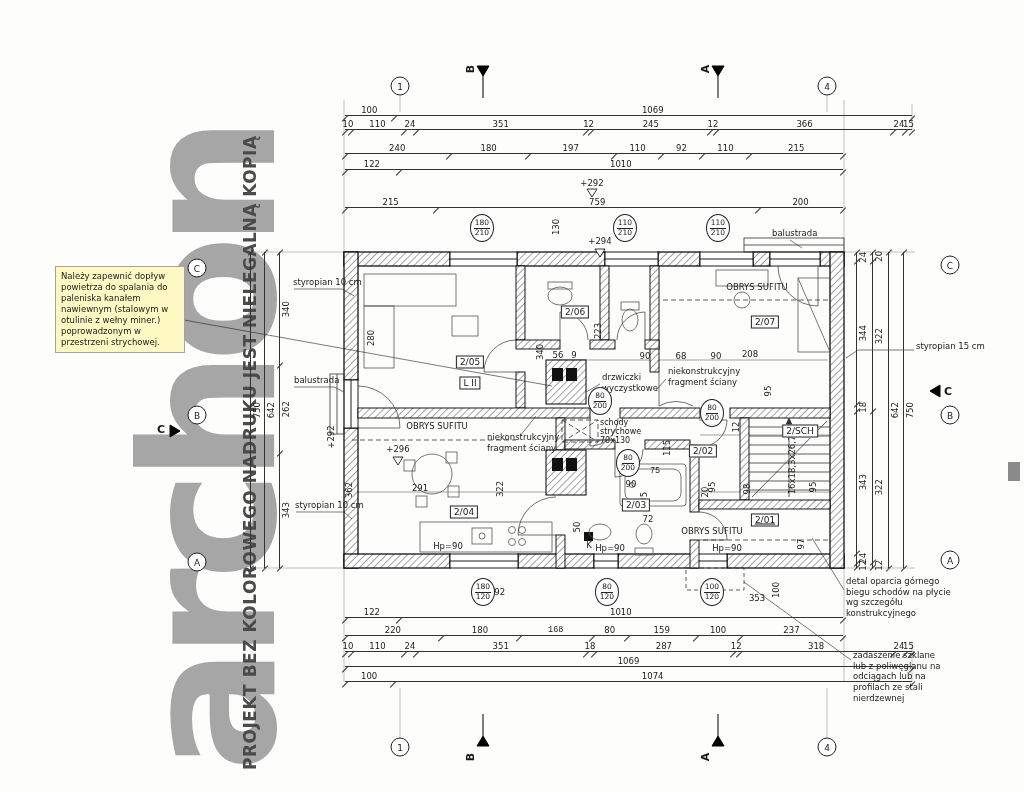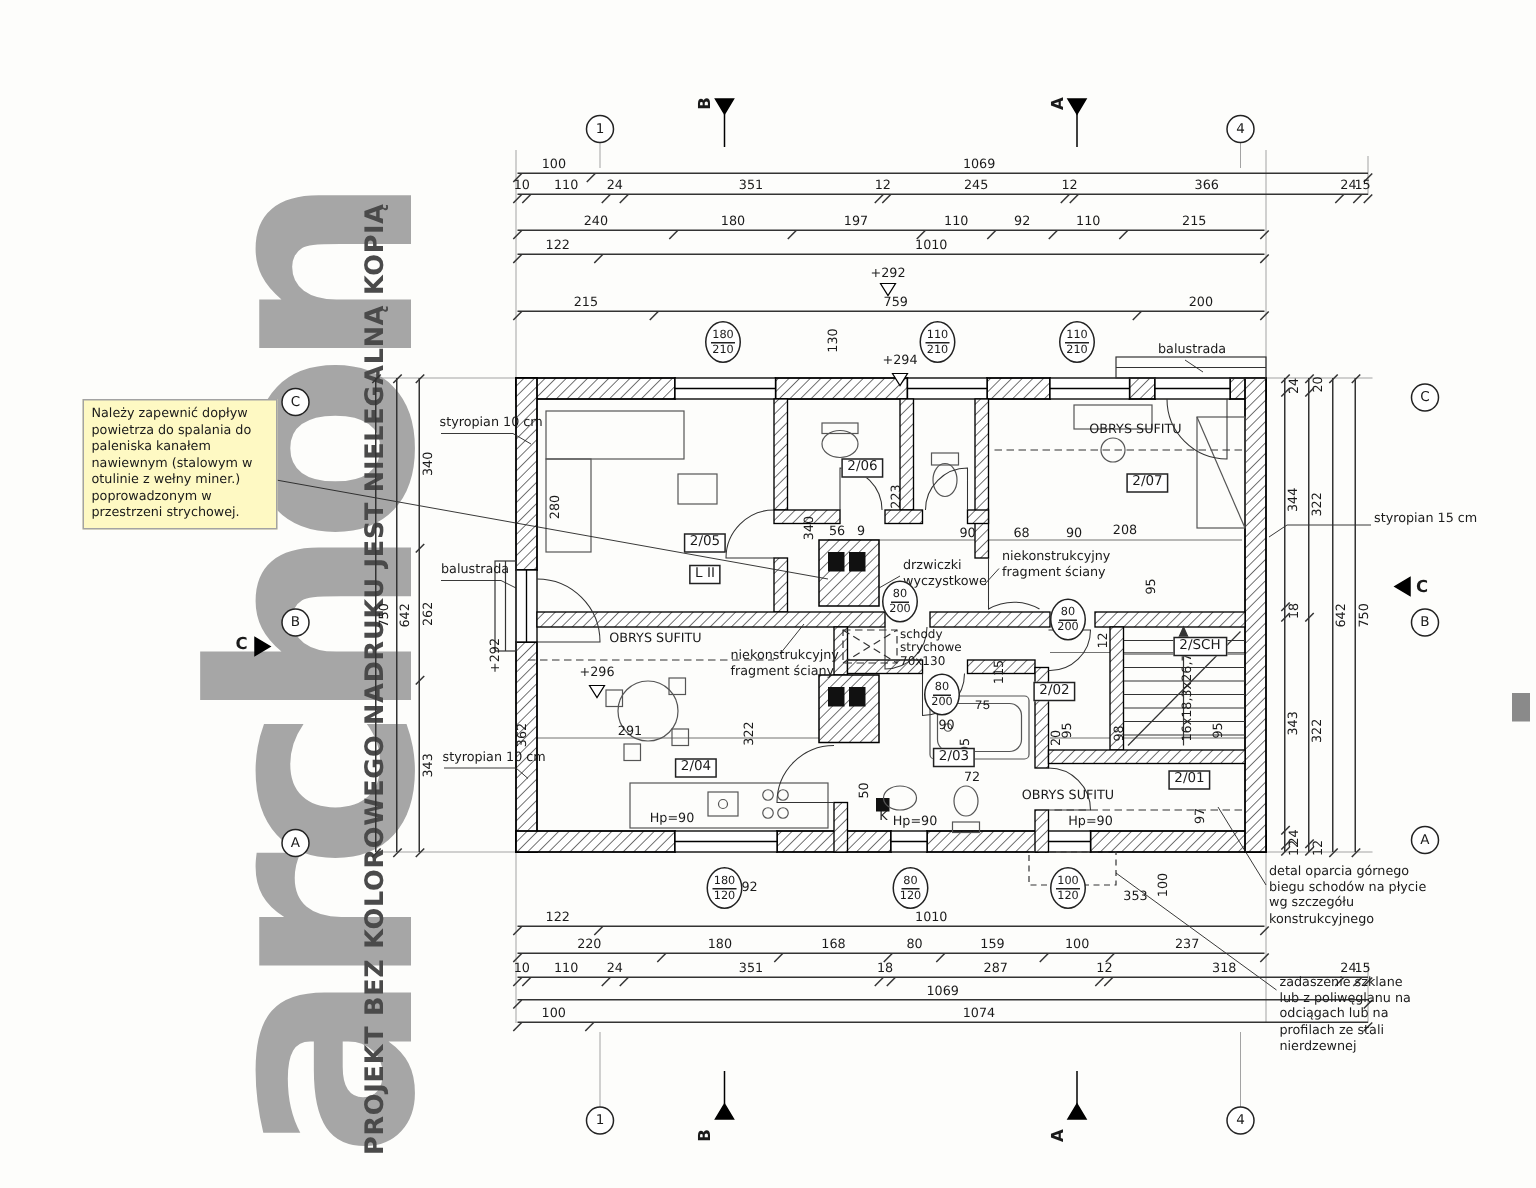--- a/index.html
+++ b/index.html
@@ -350,21 +350,21 @@
         <i>1010</i>
       </span>
     </div>
   <div class="chain h" style="left:345px;top:624px;width:498px">
       <span class="seg" style="flex-grow: 220;">
         <i>220</i>
       </span>
       <span class="seg" style="flex-grow: 180;">
         <i>180</i>
       </span>
-      <span class="seg" style="flex-grow: 168;">
+      <span class="seg" style="flex-grow: 168; font-family: Liberation Mono, monospace;">
         <i>168</i>
       </span>
       <span class="seg" style="flex-grow: 80;">
         <i>80</i>
       </span>
       <span class="seg" style="flex-grow: 159;">
         <i>159</i>
       </span>
       <span class="seg" style="flex-grow: 100;">
         <i>100</i>
@@ -557,22 +557,22 @@
       <span class="flt rot" style="left: 331px; top: 437px;">+292</span>
       <span class="flt" style="left: 437px; top: 426px;">OBRYS SUFITU</span>
       <span class="flt" style="left: 757px; top: 287px;">OBRYS SUFITU</span>
       <span class="flt" style="left: 712px; top: 531px;">OBRYS SUFITU</span>
       <span class="flt box" style="left: 470px; top: 362px;">2/05</span>
       <span class="flt box" style="left: 470px; top: 383px;">L II</span>
       <span class="flt box" style="left: 575px; top: 312px;">2/06</span>
       <span class="flt box" style="left: 765px; top: 322px;">2/07</span>
       <span class="flt box" style="left: 464px; top: 512px;">2/04</span>
       <span class="flt box" style="left: 636px; top: 505px;">2/03</span>
-      <span class="flt box" style="left: 703px; top: 461px;">2/02</span>
-      <span class="flt box" style="left: 793px; top: 520px;">2/01</span>
+      <span class="flt box" style="left: 703px; top: 451px;">2/02</span>
+      <span class="flt box" style="left: 765px; top: 520px; text-decoration: underline;">2/01</span>
       <span class="flt box" style="left: 800px; top: 431px;">2/SCH</span>
       <span class="flt rot big" style="left: 470px; top: 69px;">B</span>
       <span class="flt rot big" style="left: 705px; top: 69px;">A</span>
       <span class="flt rot big" style="left: 470px; top: 757px;">B</span>
       <span class="flt rot big" style="left: 705px; top: 757px;">A</span>
       <span class="flt big" style="left: 161px; top: 429px;">C</span>
       <span class="flt big" style="left: 948px; top: 391px;">C</span>
       <div class="tag" style="left: 482px; top: 228px;">
         <b>180</b>
         <span>210</span>

